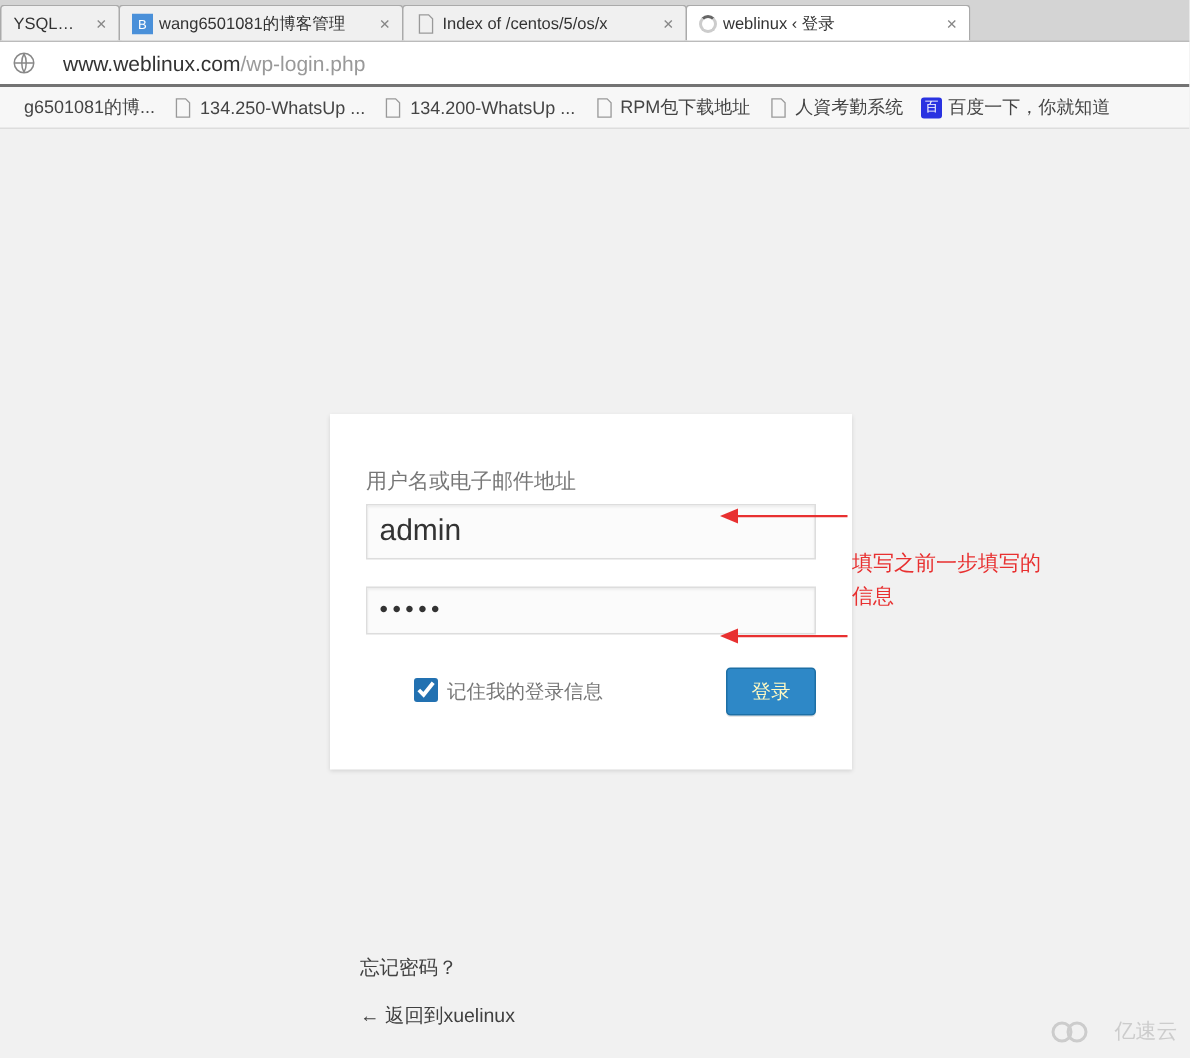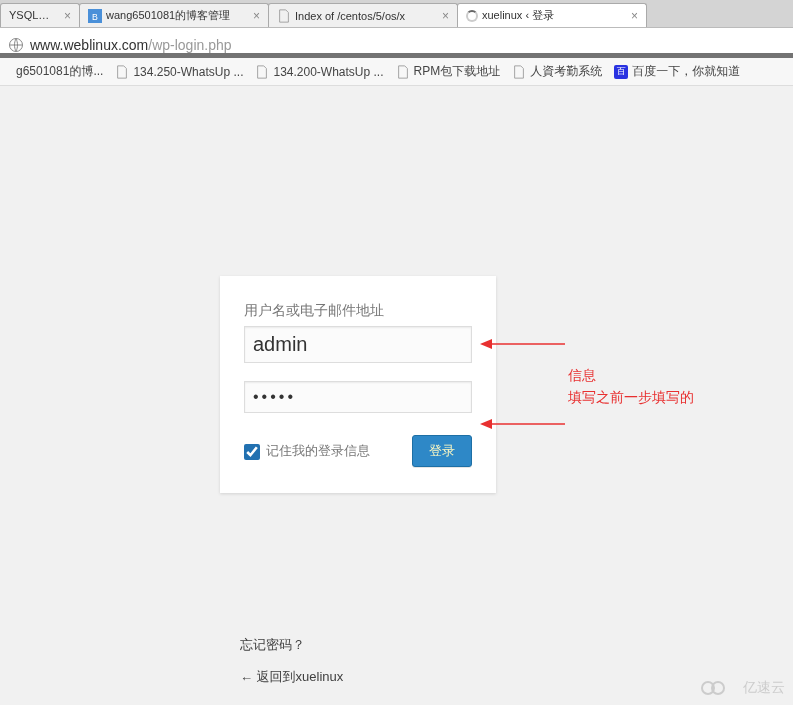--- a/index.html
+++ b/index.html
@@ -6,38 +6,38 @@
     body { font-family: "Microsoft YaHei", Arial, sans-serif; background: #f1f1f1; width: 793px; height: 705px; overflow: hidden; position: relative; }
     
     .tab-bar { background: #d4d4d4; height: 28px; display: flex; align-items: end; border-bottom: 1px solid #bbb; }
     .tab { background: #f0f0f0; border: 1px solid #aaa; border-bottom: none; padding: 3px 8px; margin-right: -1px; font-size: 11px; display: flex; align-items: center; gap: 4px; min-width: 0; max-width: 190px; height: 24px; border-radius: 3px 3px 0 0; cursor: pointer; }
     .tab.active { background: #fff; }
     .tab-close { color: #888; font-size: 12px; cursor: pointer; margin-left: auto; padding-left: 4px; }
     .tab-favicon { width: 14px; height: 14px; flex-shrink: 0; }
     .tab-title { white-space: nowrap; overflow: hidden; text-overflow: ellipsis; color: #333; }
     .spinner { width: 12px; height: 12px; border: 2px solid #ccc; border-top-color: #666; border-radius: 50%; }
     
-    .address-bar { background: #fff; height: 30px; display: flex; align-items: flex-end; padding: 0 8px; border-bottom: 5px solid #737373; }
+    .address-bar { background: #fff; height: 30px; display: flex; align-items: center; padding: 0 8px; border-bottom: 2px solid #737373; gap: 12px; }
     .globe-icon { width: 16px; height: 16px; margin-right: 6px; }
     .url { font-size: 14px; color: #333; }
     .url .path { color: #999; }
     
     .bookmarks-bar { background: #f7f7f7; height: 28px; display: flex; align-items: center; padding: 0 16px; gap: 12px; border-bottom: 1px solid #ddd; font-size: 12px; overflow: hidden; }
     .bookmark { display: flex; align-items: center; gap: 4px; color: #444; cursor: pointer; white-space: nowrap; }
     .page-icon { width: 14px; height: 14px; }
     .baidu-icon { width: 14px; height: 14px; background: #2932e1; color: white; font-size: 9px; display: flex; align-items: center; justify-content: center; border-radius: 2px; }
     
     .content { background: #f1f1f1; height: calc(100% - 86px); position: relative; }
     
-    .login-form { position: absolute; left: 220px; top: 190px; width: 276px; background: #fff; padding: 26px 24px; box-shadow: 0 1px 3px rgba(0,0,0,.13); }
+    .login-form { position: absolute; left: 220px; top: 190px; width: 348px; background: #fff; padding: 36px 24px; box-shadow: 0 1px 3px rgba(0,0,0,.13); }
     .form-label { font-size: 14px; color: #777; margin-bottom: 6px; display: block; }
     .form-input { width: 100%; padding: 6px 8px; font-size: 20px; border: 1px solid #ddd; background: #fbfbfb; margin-bottom: 18px; color: #333; box-shadow: inset 0 1px 2px rgba(0,0,0,.07); }
     .form-input.password { letter-spacing: 3px; font-size: 16px; }
     .form-bottom { display: flex; justify-content: space-between; align-items: center; margin-top: 4px; }
-    .remember { display: flex; align-items: flex-end; gap: 6px; font-size: 13px; color: #777; }
+    .remember { display: flex; align-items: flex-start; gap: 6px; font-size: 13px; color: #777; margin-left: 32px; }
     .checkbox { width: 16px; height: 16px; accent-color: #2271b1; }
     .login-btn { background: #2e88c7; color: #fef9c3; border: 1px solid #1d6fa5; padding: 6px 16px; font-size: 13px; border-radius: 3px; cursor: pointer; box-shadow: 0 1px 0 rgba(0,0,0,.1); }
     
     .below-links { position: absolute; left: 240px; top: 550px; font-size: 13px; color: #404040; }
     .below-links div { margin-bottom: 14px; cursor: pointer; }
     
     .annotation { position: absolute; color: #e83030; font-size: 14px; line-height: 1.6; }
     .arrow { position: absolute; }
     .arrow line { stroke: #e83030; stroke-width: 1.5; }
     .arrow polygon { fill: #e83030; }
@@ -67,21 +67,21 @@
     <span class="tab-favicon">
       <svg viewBox="0 0 16 16">
           <path d="M3 1h7l3 3v11H3z" fill="none" stroke="#999"></path>
         </svg>
     </span>
     <span class="tab-title">Index of /centos/5/os/x</span>
     <span class="tab-close">×</span>
   </div>
   <div class="tab active" style="width:190px">
     <span class="spinner"></span>
-    <span class="tab-title">xuelinux ‹ 登录</span>
+    <span class="tab-title">weblinux ‹ 登录</span>
     <span class="tab-close">×</span>
   </div>
 </div>
 
 <div class="address-bar">
   <span class="globe-icon">
     <svg viewBox="0 0 16 16">
         <circle cx="8" cy="8" r="6.5" fill="none" stroke="#888"></circle>
         <path d="M2 8h12M8 2c2 3 2 9 0 12M8 2c-2 3-2 9 0 12" fill="none" stroke="#888"></path>
       </svg>
@@ -147,22 +147,22 @@
   <svg class="arrow" style="left:480px;top:248px" width="90" height="20">
     <line x1="85" y1="10" x2="10" y2="10"></line>
       <polygon points="0,10 12,5 12,15"></polygon>
   </svg>
   <svg class="arrow" style="left:480px;top:328px" width="90" height="20">
     <line x1="85" y1="10" x2="10" y2="10"></line>
       <polygon points="0,10 12,5 12,15"></polygon>
   </svg>
 
   <div class="annotation" style="left:568px;top:278px">
+    <div>填写之前一步填写的</div>
     <div>信息</div>
-    <div>填写之前一步填写的</div>
   </div>
 
   <div class="watermark">
     <svg class="watermark-icon" viewBox="0 0 28 18">
         <circle cx="8" cy="9" r="6" fill="none" stroke="#ccc" stroke-width="2"></circle>
         <circle cx="18" cy="9" r="6" fill="none" stroke="#ccc" stroke-width="2"></circle>
       </svg>
     <span>亿速云</span>
   </div>
 </div>

